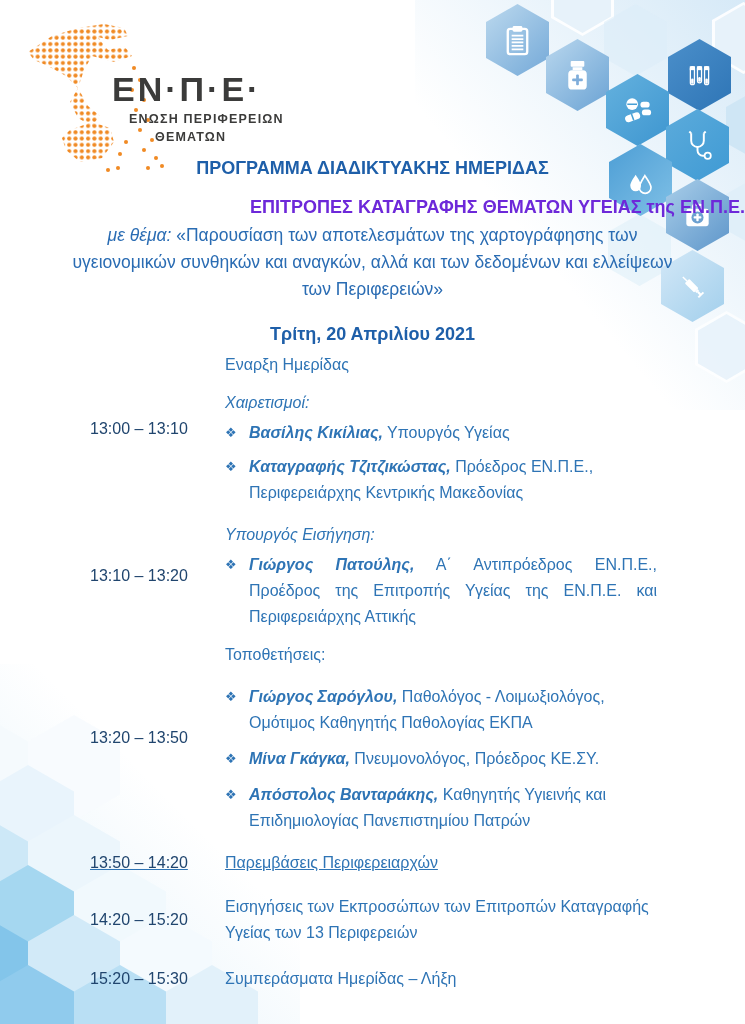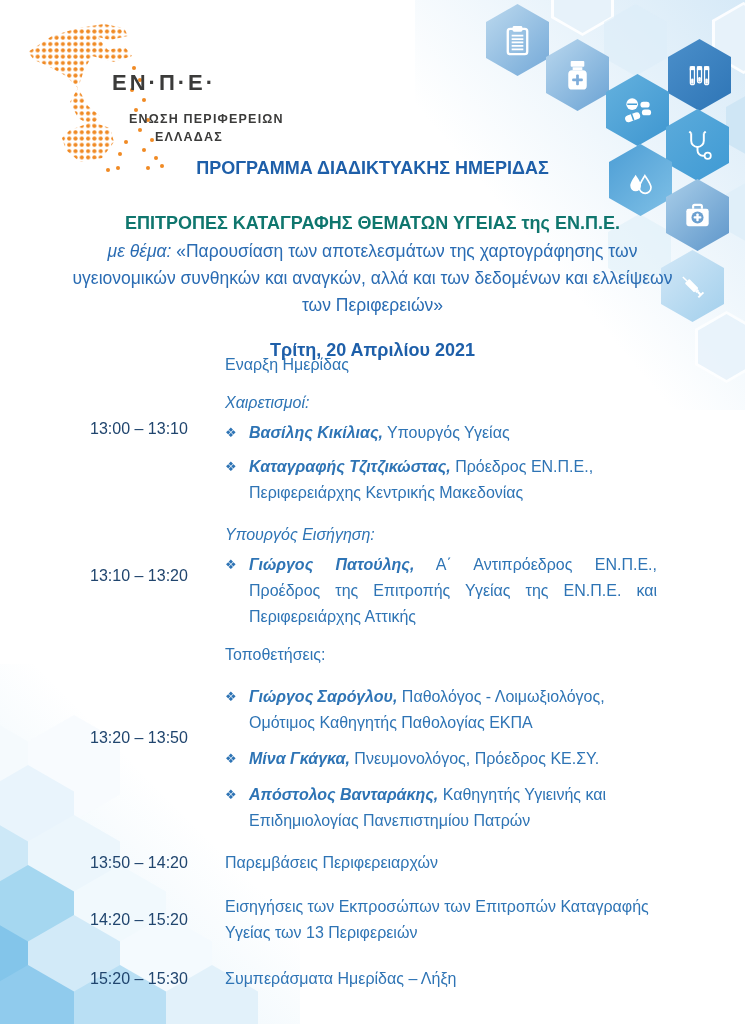--- a/index.html
+++ b/index.html
@@ -12,49 +12,49 @@
   .ring{background:rgba(255,255,255,.9);}
   .ring .inner{position:absolute;left:3px;top:3px;right:3px;bottom:3px;
         clip-path:polygon(50% 0%,100% 25%,100% 75%,50% 100%,0% 75%,0% 25%);background:#e7f2fa;}
   .wash-tr{position:absolute;top:0;right:0;width:330px;height:410px;
         background:linear-gradient(230deg,rgba(187,219,242,.6),rgba(187,219,242,0) 62%);}
   .wash-bl{position:absolute;left:0;bottom:0;width:300px;height:360px;
         background:linear-gradient(45deg,rgba(168,214,240,.35),rgba(168,214,240,0) 60%);}
   
   .logo{position:absolute;left:22px;top:20px;width:300px;height:150px;}
   .logo svg{position:absolute;left:0;top:2px;}
-  .brand{position:absolute;left:90px;top:50px;font-size:22px;font-weight:700;color:#3b3b3a;
+  .brand{position:absolute;left:90px;top:50px;font-size:34px;font-weight:700;color:#3b3b3a;
          letter-spacing:3px;}
   .brand-sub1{position:absolute;left:107px;top:92px;font-size:12.5px;font-weight:700;
          color:#3b3b3a;letter-spacing:1.2px;}
   .brand-sub2{position:absolute;left:133px;top:110px;font-size:12.5px;font-weight:700;
          color:#3b3b3a;letter-spacing:1.2px;}
   
   .header{position:absolute;left:0;top:158px;width:745px;text-align:center;z-index:2;}
   .title{font-size:18px;font-weight:700;color:#1e5fa9;
          text-underline-offset:3px;}
-  .subtitle{margin-top:34px;font-size:18px;font-weight:700;color:#0f766e;}
+  .subtitle{margin-top:18px;font-size:18px;font-weight:700;color:#6d28d9;text-align:right;}
   .theme{width:624px;margin:4px auto 0;font-size:17.5px;line-height:27px;color:#2a6cb3;}
   .theme .tlabel{font-weight:400;font-style:italic;}
   .date{margin-top:21px;font-size:18px;font-weight:700;color:#1e5fa9;
         text-underline-offset:3px;}
   
   .schedule{position:absolute;left:90px;top:352px;width:567px;z-index:2;font-size:16px;
         line-height:26px;color:#2e74b5;}
   .row{display:flex;align-items:center;}
   .time{width:135px;flex:0 0 135px;color:#20456e;}
   .content{flex:1;}
   .glabel{font-style:italic;}
   .bullet{display:flex;}
   .bglyph{flex:0 0 24px;font-size:13px;color:#2e74b5;}
   .spk-name{font-weight:700;font-style:italic;}
   .just{text-align:justify;}
   .mt12{margin-top:12px;} .mt4{margin-top:4px;} .mt8{margin-top:8px;}
   .mt16{margin-top:16px;} .mt10{margin-top:10px;}
-  .gap16{margin-bottom:16px;} .gap0{margin-bottom:12px;} .gap18{margin-bottom:18px;}
+  .gap16{margin-bottom:16px;} .gap0{margin-bottom:12px;} .gap18{margin-bottom:18px;text-decoration:underline;}
   .gap20{margin-bottom:20px;}
 </style>
 </head>
 <body>
 
 <div class="page">
 
   <div class="wash-tr"></div>
   <div class="wash-bl"></div>
 
@@ -205,21 +205,21 @@
         <circle cx="126" cy="146" r="2.05"></circle>
           <circle cx="140" cy="144" r="2.05"></circle>
         <circle cx="104" cy="120" r="2.05"></circle>
           <circle cx="98" cy="132" r="2.05"></circle>
         <circle cx="96" cy="146" r="2.05"></circle>
           <circle cx="86" cy="148" r="2.05"></circle>
       </g>
     </svg>
     <div class="brand">ΕΝ·Π·Ε·</div>
     <div class="brand-sub1">ΕΝΩΣΗ ΠΕΡΙΦΕΡΕΙΩΝ</div>
-    <div class="brand-sub2">ΕΛΛΑΔΑΣ</div>
+    <div class="brand-sub2">ΘΕΜΑΤΩΝ</div>
   </div>
 
   <div class="header">
     <div class="title">ΠΡΟΓΡΑΜΜΑ ΔΙΑΔΙΚΤΥΑΚΗΣ ΗΜΕΡΙΔΑΣ</div>
     <div class="subtitle">ΕΠΙΤΡΟΠΕΣ ΚΑΤΑΓΡΑΦΗΣ ΘΕΜΑΤΩΝ ΥΓΕΙΑΣ της ΕΝ.Π.Ε.</div>
     <div class="theme"><span class="tlabel">με θέμα:</span><span> «Παρουσίαση των αποτελεσμάτων της χαρτογράφησης των υγειονομικών συνθηκών και αναγκών, αλλά και των δεδομένων και ελλείψεων των Περιφερειών»</span></div>
     <div class="date">Τρίτη, 20 Απριλίου 2021</div>
   </div>
 
   <div class="schedule">

